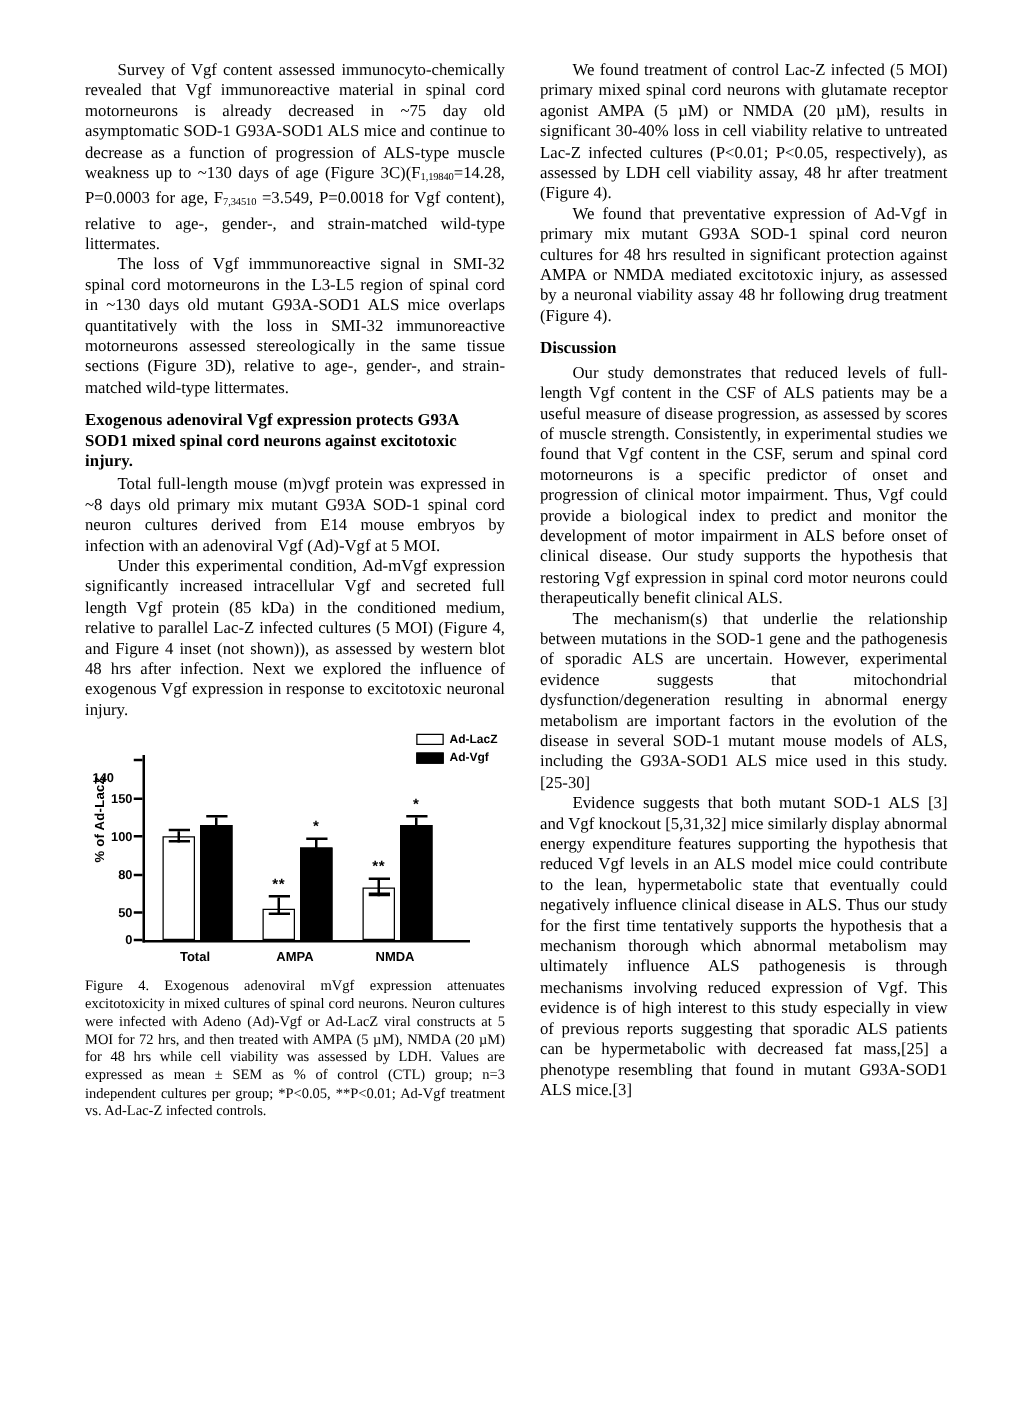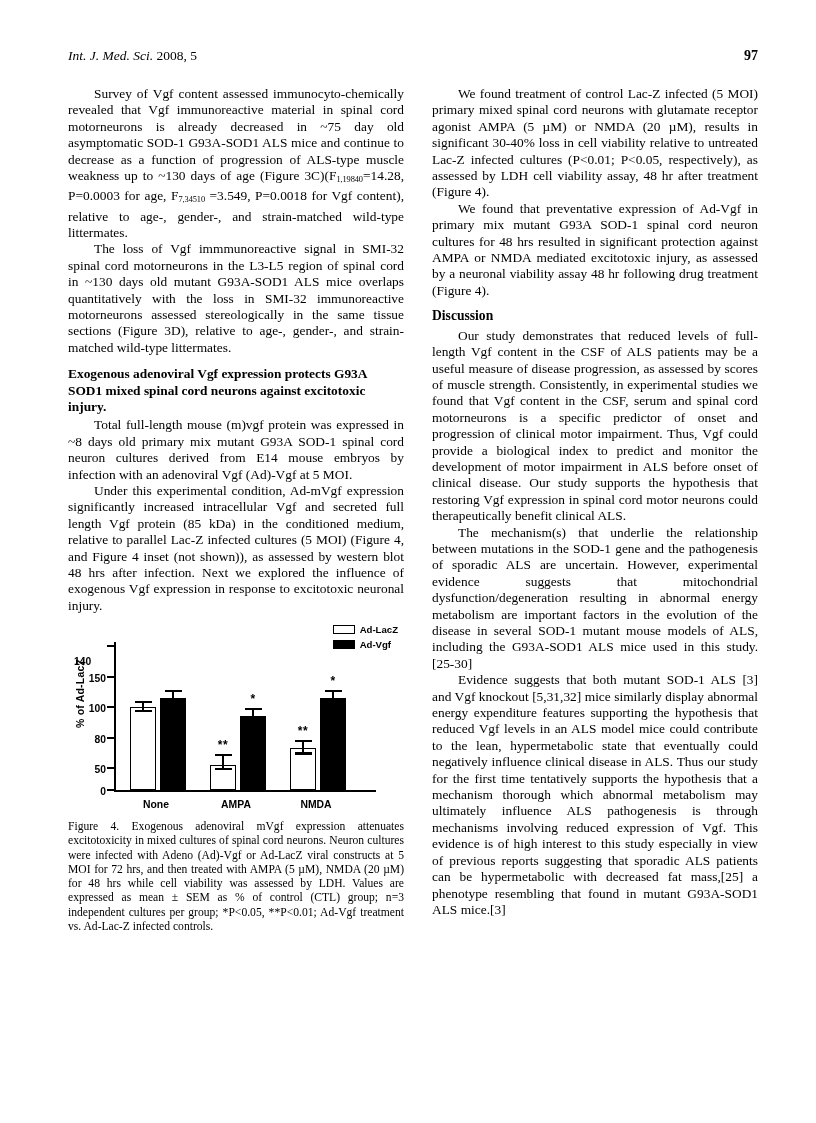--- a/index.html
+++ b/index.html
@@ -209,24 +209,20 @@
     line-height: 14.2px;
     text-align: justify;
   }
   .fig-caption b { font-weight: normal; }
 </style>
 </head>
 <body>
 
 <div class="page">
 
-  <div class="runhead">
-    <div class="runhead-left"><span class="jtitle">Int. J. Med. Sci.</span><span> 2008, 5</span></div>
-    <div class="runhead-right">97</div>
-  </div>
 
   <div class="columns">
 
     <div class="col">
 
       <p class="para"><span>Survey of Vgf content assessed immunocyto-chemically revealed that Vgf immunoreactive material in spinal cord motorneurons is already decreased in ~75 day old asymptomatic SOD-1 G93A-SOD1 ALS mice and continue to decrease as a function of progression of ALS-type muscle weakness up to ~130 days of age (Figure 3C)(F</span><sub>1,19840</sub><span>=14.28</span><span>, P=0.0003 for age, F</span><sub>7,34510</sub><span> =3.549, P=0.0018 for Vgf content), relative to age-, gender-, and strain-matched wild-type littermates.</span></p>
 
       <p class="para">The loss of Vgf immmunoreactive signal in SMI-32 spinal cord motorneurons in the L3-L5 region of spinal cord in ~130 days old mutant G93A-SOD1 ALS mice overlaps quantitatively with the loss in SMI-32 immunoreactive motorneurons assessed stereologically in the same tissue sections (Figure 3D), relative to age-, gender-, and strain-matched wild-type littermates.</p>
 
       <h3 class="subhead">Exogenous adenoviral Vgf expression protects G93A SOD1 mixed spinal cord neurons against excitotoxic injury.</h3>
@@ -292,21 +288,21 @@
                 <div class="ytick" style="bottom: 53.5px;"></div>
                 <div class="ytick-label" style="bottom: 53.5px; position: absolute; left: -40px; width: 32px; text-align: right; transform: translateY(50%);">80</div>
                 <div class="ytick" style="bottom: 84px;"></div>
                 <div class="ytick-label" style="bottom: 84px; position: absolute; left: -40px; width: 32px; text-align: right; transform: translateY(50%);">100</div>
                 <div class="ytick" style="bottom: 114.5px;"></div>
                 <div class="ytick-label" style="bottom: 114.5px; position: absolute; left: -40px; width: 32px; text-align: right; transform: translateY(50%);">150</div>
                 <div class="ytick" style="bottom: 145px;"></div>
                 <div class="ytick-label" style="bottom: 131px; position: absolute; left: -40px; width: 32px; text-align: left; transform: translateY(50%);">140</div>
               </div>
             <div class="xlabels-container">
-                <div class="xtick-label" style="left: 42px; bottom: -18px;">None</div>
+                <div class="xtick-label" style="left: 42px; bottom: -18px;">Total</div>
                 <div class="xtick-label" style="left: 122px; bottom: -18px;">AMPA</div>
                 <div class="xtick-label" style="left: 202px; bottom: -18px;">NMDA</div>
               </div>
           </div>
         </div>
 
         <div class="fig-caption"><b>Figure 4.</b><span> Exogenous adenoviral mVgf expression attenuates excitotoxicity in mixed cultures of spinal cord neurons. Neuron cultures were infected with Adeno (Ad)-Vgf or Ad-LacZ viral constructs at 5 MOI for 72 hrs, and then treated with AMPA (5 µM), NMDA (20 µM) for 48 hrs while cell viability was assessed by LDH. Values are expressed as mean ± SEM as % of control (CTL) group; n=3 independent cultures per group; *P&lt;0.05, **P&lt;0.01; Ad-Vgf treatment vs. Ad-Lac-Z infected controls.</span></div>
       </div>
 
     </div>

